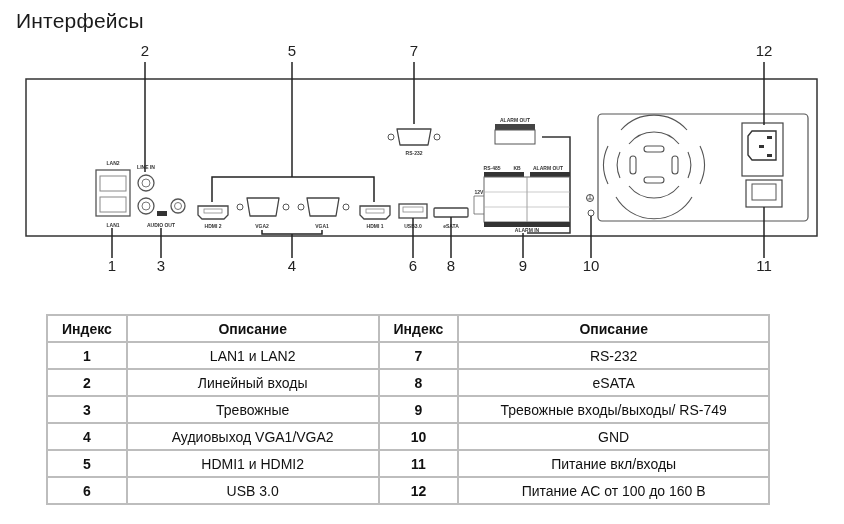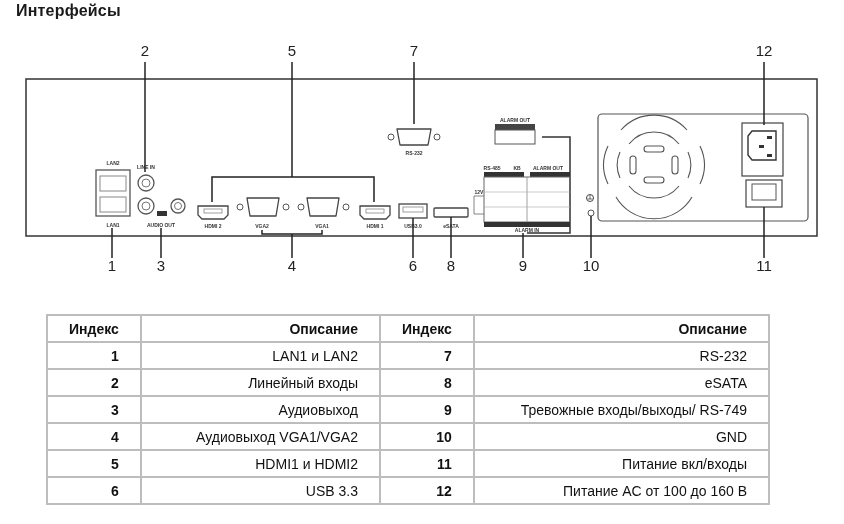--- a/index.html
+++ b/index.html
@@ -1,22 +1,22 @@
 <!DOCTYPE html>
 <html><head>
 <meta charset="utf-8">
 <style>
   html, body { margin:0; padding:0; background:#ffffff; }
   body { width:844px; height:524px; position:relative; overflow:hidden; font-family:"Liberation Sans", "DejaVu Sans", sans-serif; color:#111; }
-  .title { position:absolute; left:16px; top:2px; font-size:16px; font-weight:bold; color:#1a1a1a; letter-spacing:0.2px; }
+  .title { position:absolute; left:16px; top:9px; font-size:21px; font-weight:normal; color:#1a1a1a; letter-spacing:0.2px; }
   #diagram { position:absolute; left:0; top:0; }
   .callout-num { font-family:"Liberation Sans", sans-serif; font-size:15px; fill:#222; text-anchor:middle; }
   .port-label { font-family:"Liberation Sans", sans-serif; font-size:5px; font-weight:bold; fill:#333; text-anchor:middle; }
   table.iface { position:absolute; left:46px; top:314px; width:724px; border-collapse:collapse; font-size:14px; }
-  table.iface td, table.iface th { border:2px solid #bdbdbd; padding:0 21px; height:25px; text-align:right; vertical-align:middle;margin-top:37px; }
+  table.iface td, table.iface th { border:2px solid #bdbdbd; padding:0 12px; height:25px; text-align:center; vertical-align:middle;margin-top:37px; }
   table.iface th { font-weight:bold; }
   table.iface td.idx { font-weight:bold; }
   col.c1 { width:61px; } col.c2 { width:239px; } col.c3 { width:65px; } col.c4 { width:295px; }
 </style>
 </head>
 <body>
 
 <div class="title">Интерфейсы</div>
 
 <svg id="diagram" width="844" height="300" viewBox="0 0 844 300">
@@ -203,36 +203,36 @@
       <td>RS-232</td>
     </tr>
     <tr>
       <td class="idx">2</td>
       <td>Линейный входы</td>
       <td class="idx">8</td>
       <td>eSATA</td>
     </tr>
     <tr>
       <td class="idx">3</td>
-      <td>Аудиовыход</td>
+      <td>Тревожные</td>
       <td class="idx">9</td>
       <td>Тревожные входы/выходы/ RS-749</td>
     </tr>
     <tr>
       <td class="idx">4</td>
       <td>Аудиовыход VGA1/VGA2</td>
       <td class="idx">10</td>
       <td>GND</td>
     </tr>
     <tr>
       <td class="idx">5</td>
       <td>HDMI1 и HDMI2</td>
       <td class="idx">11</td>
       <td>Питание вкл/входы</td>
     </tr>
     <tr>
       <td class="idx">6</td>
-      <td>USB 3.3</td>
+      <td>USB 3.0</td>
       <td class="idx">12</td>
       <td>Питание AC от 100 до 160 В</td>
     </tr>
   </tbody>
 </table>
 
 </body></html>

